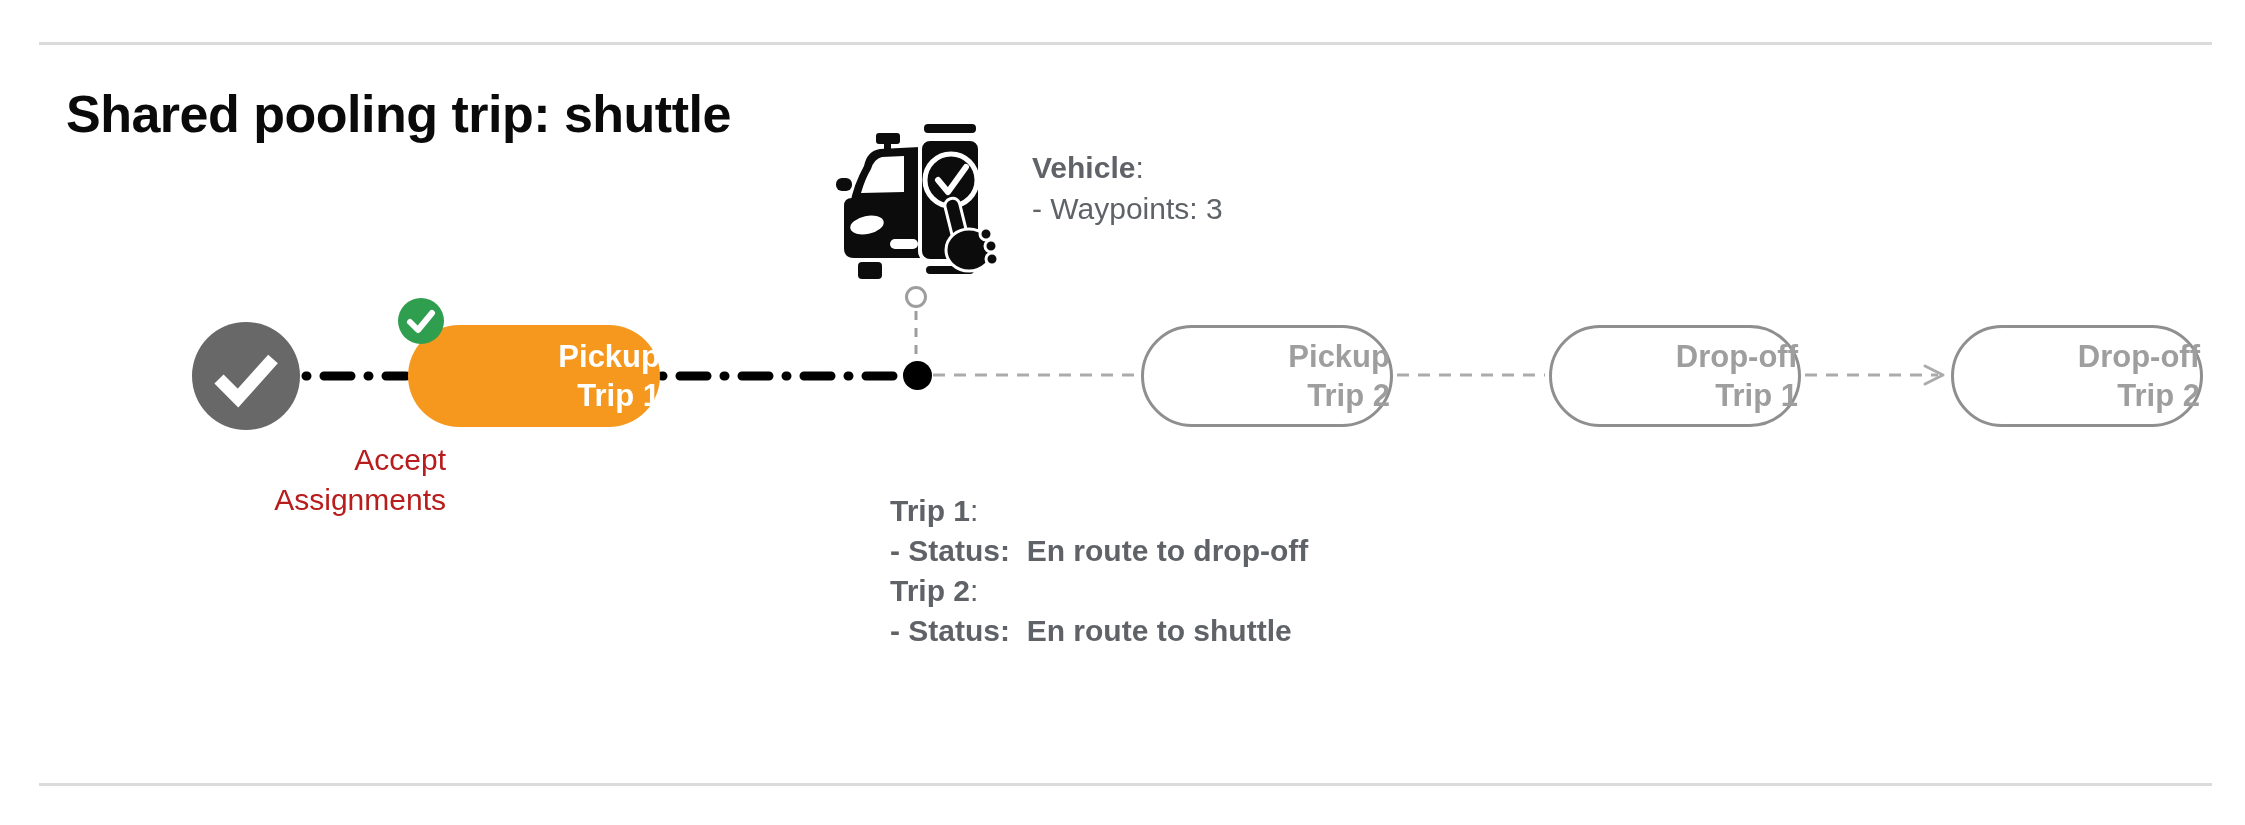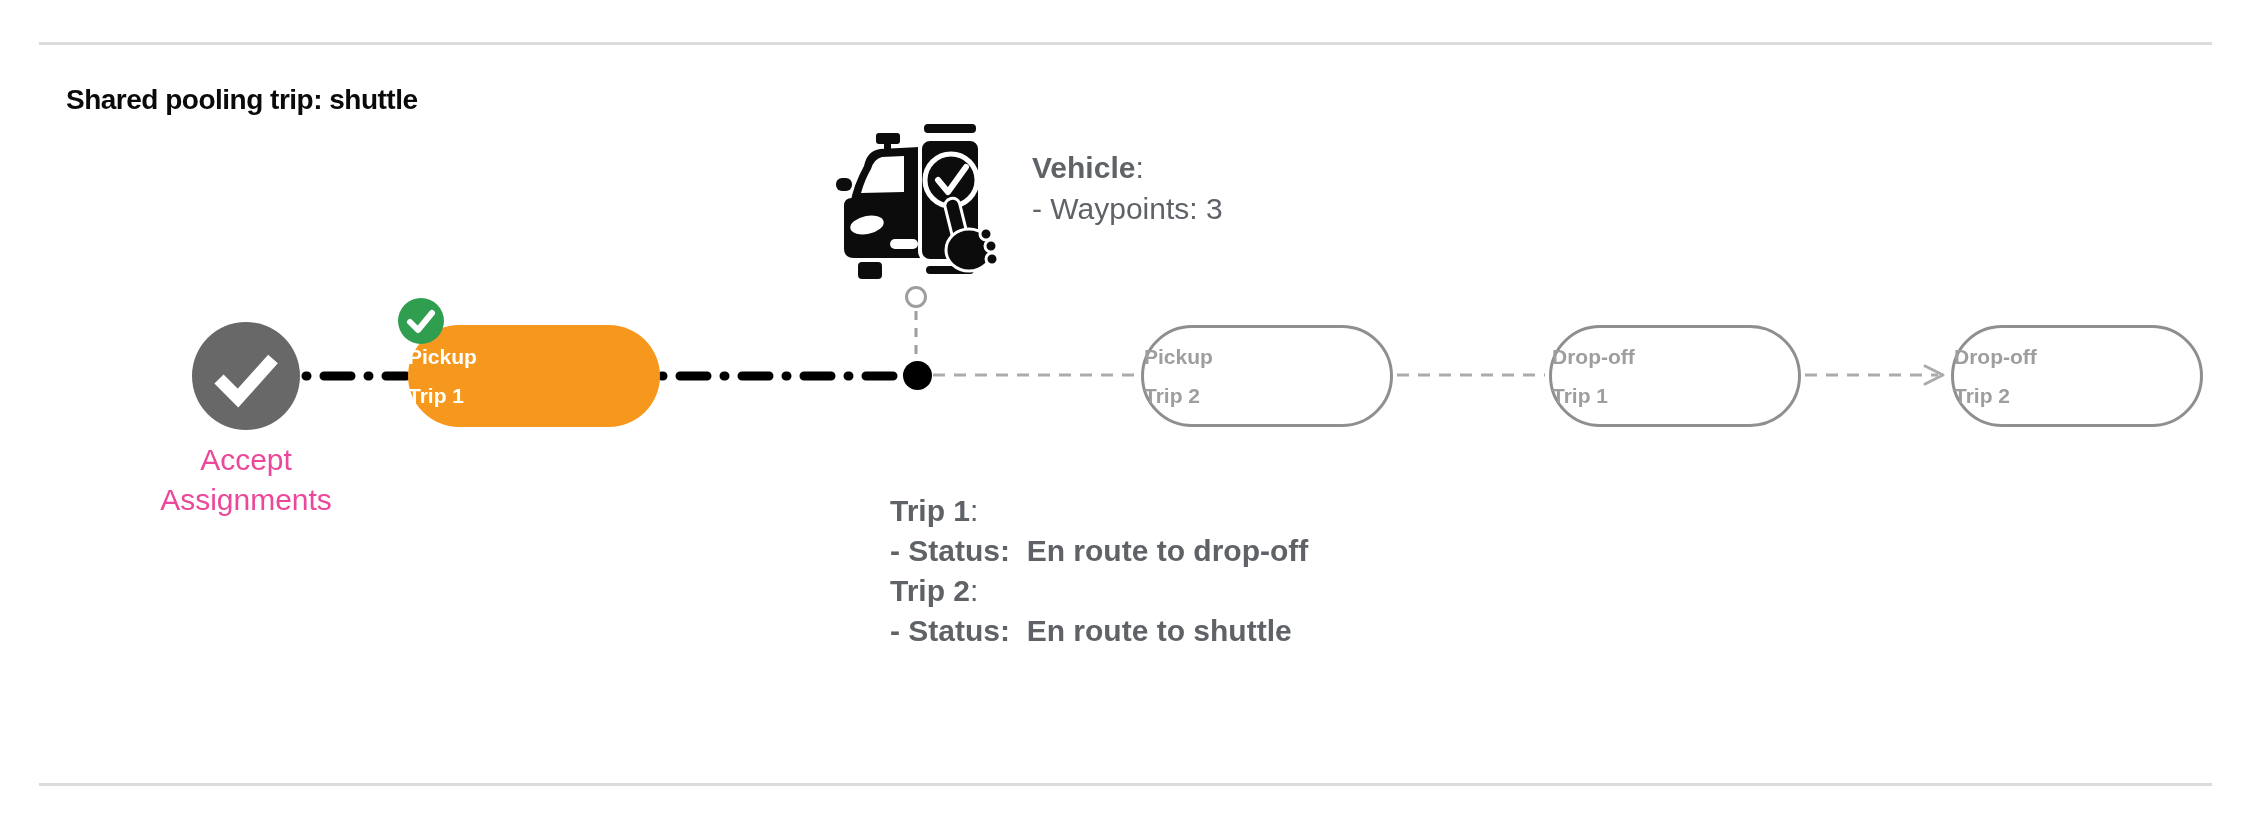--- a/index.html
+++ b/index.html
@@ -1,48 +1,48 @@
 <!DOCTYPE html>
 <html><head>
 <meta charset="utf-8">
 <style>
   html,body{margin:0;padding:0;background:#fff;}
   .page{position:relative;width:2245px;height:825px;background:#ffffff;overflow:hidden;
         font-family:"Liberation Sans", sans-serif;}
   .divider{position:absolute;left:39px;width:2173px;height:3px;background:#dbdbdb;}
   .divider.top{top:42px;}
   .divider.bottom{top:783px;}
-  .title{position:absolute;left:66px;top:84px;margin:0;font-size:28px;font-weight:700;
+  .title{position:absolute;left:66px;top:84px;margin:0;font-size:52px;font-weight:700;
          color:#0a0a0a;letter-spacing:-0.5px;}
 
   .connectors{position:absolute;left:0;top:0;width:2245px;height:825px;pointer-events:none;}
 
   
   .vehicle-icon{position:absolute;left:836px;top:122px;width:162px;height:158px;}
   .vehicle-marker{position:absolute;left:905px;top:286px;width:16px;height:16px;
                   border:3px solid #9e9e9e;border-radius:50%;background:#fff;}
 
   
   .info{position:absolute;color:#5f6368;font-size:30px;line-height:41px;}
   .info .b{font-weight:700;}
   .prewrap{white-space:pre-wrap;font-weight:bold;}
 
   .vehicle-info{left:1032px;top:139px;margin-top:8px;}
   .trip-info{left:890px;top:491px;line-height:40px;}
 
   
   .start-node{position:absolute;left:192px;top:322px;width:108px;height:108px;
               background:#686868;border-radius:50%;}
-  .start-label{position:absolute;left:46px;top:440px;width:400px;text-align:center;
-               color:#ec4899;font-size:30px;line-height:40px;}
+  .start-label{position:absolute;left:46px;top:440px;width:400px;text-align:right;
+               color:#b91c1c;font-size:30px;line-height:40px;}
 
   
   .pill{position:absolute;top:325px;width:252px;height:102px;border-radius:51px;
-        display:flex;flex-direction:column;align-items:flex-start;justify-content:center;
-        font-size:21px;font-weight:700;line-height:39px;box-sizing:border-box;}
+        display:flex;flex-direction:column;align-items:flex-end;justify-content:center;
+        font-size:31px;font-weight:700;line-height:39px;box-sizing:border-box;}
   .pill.current{background:#f6981e;color:#ffffff;}
   .pill.upcoming{background:#ffffff;border:3px solid #8f8f8f;color:#9e9e9e;}
   .pill.p1{left:408px;}
   .pill.p2{left:1141px;}
   .pill.p3{left:1549px;}
   .pill.p4{left:1951px;}
 
   .badge{position:absolute;left:398px;top:298px;width:46px;height:46px;border-radius:50%;
          background:#2f9e4f;z-index:3;}
   .dot{position:absolute;left:903px;top:361px;width:29px;height:29px;border-radius:50%;

